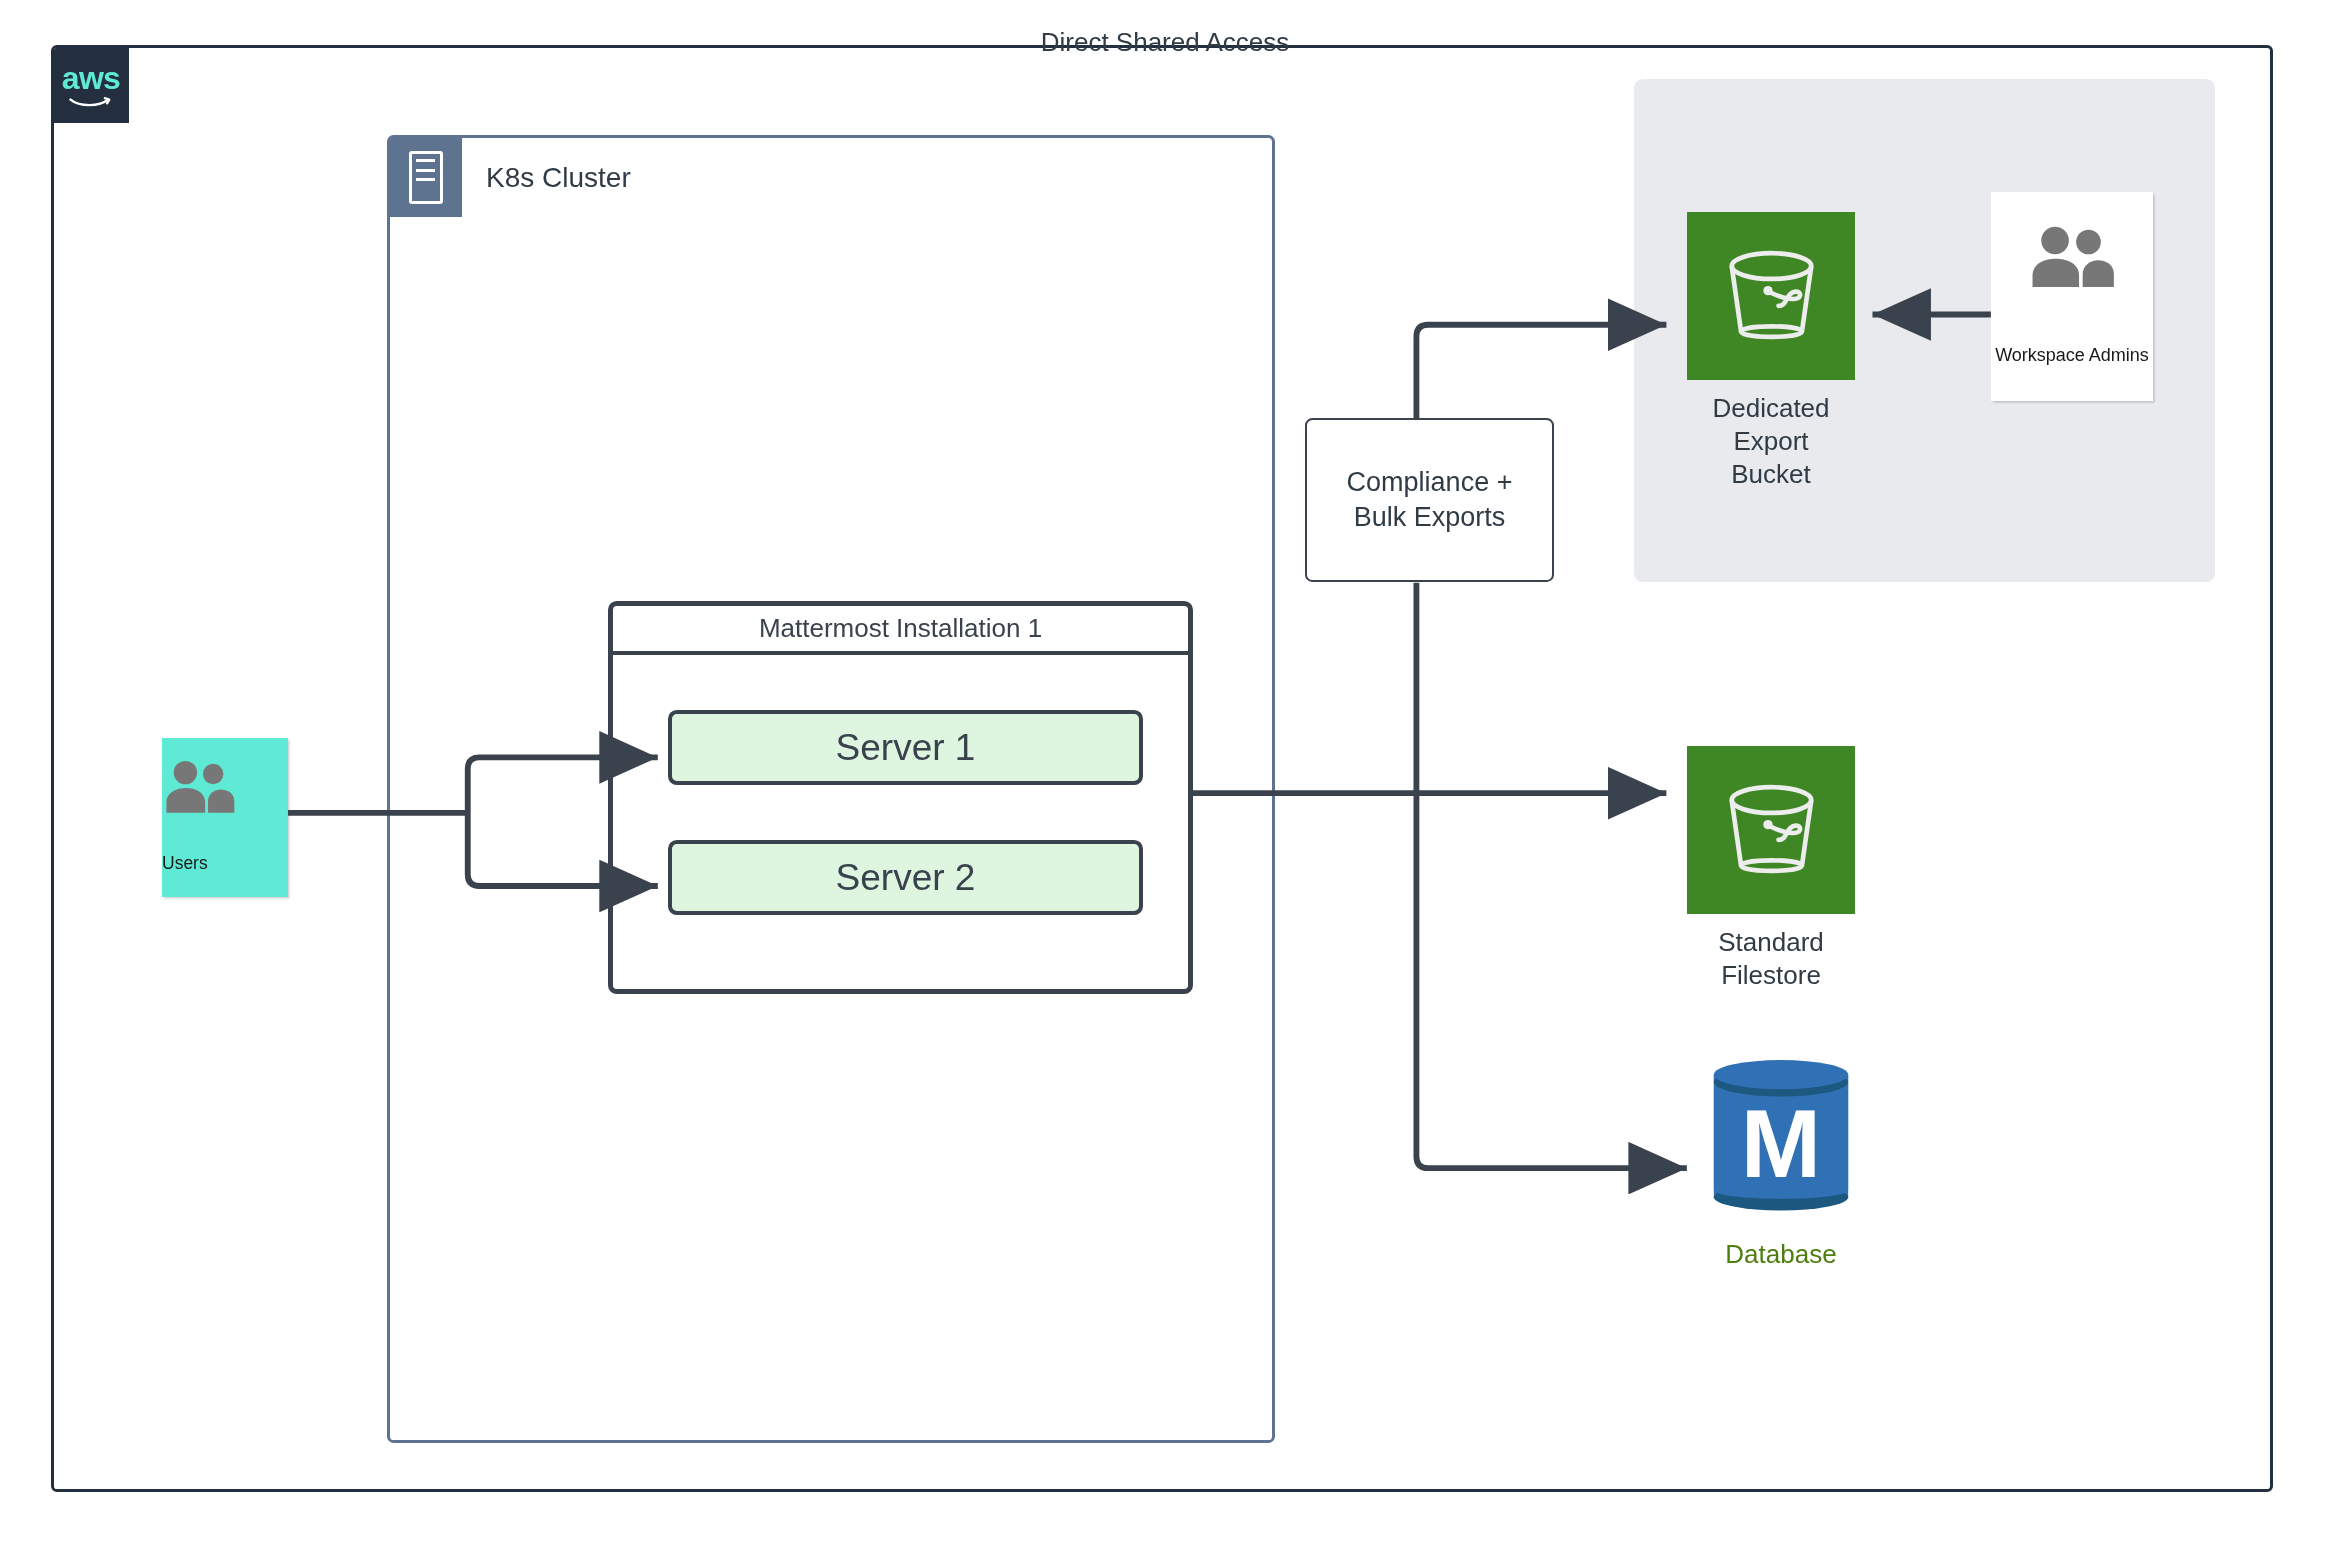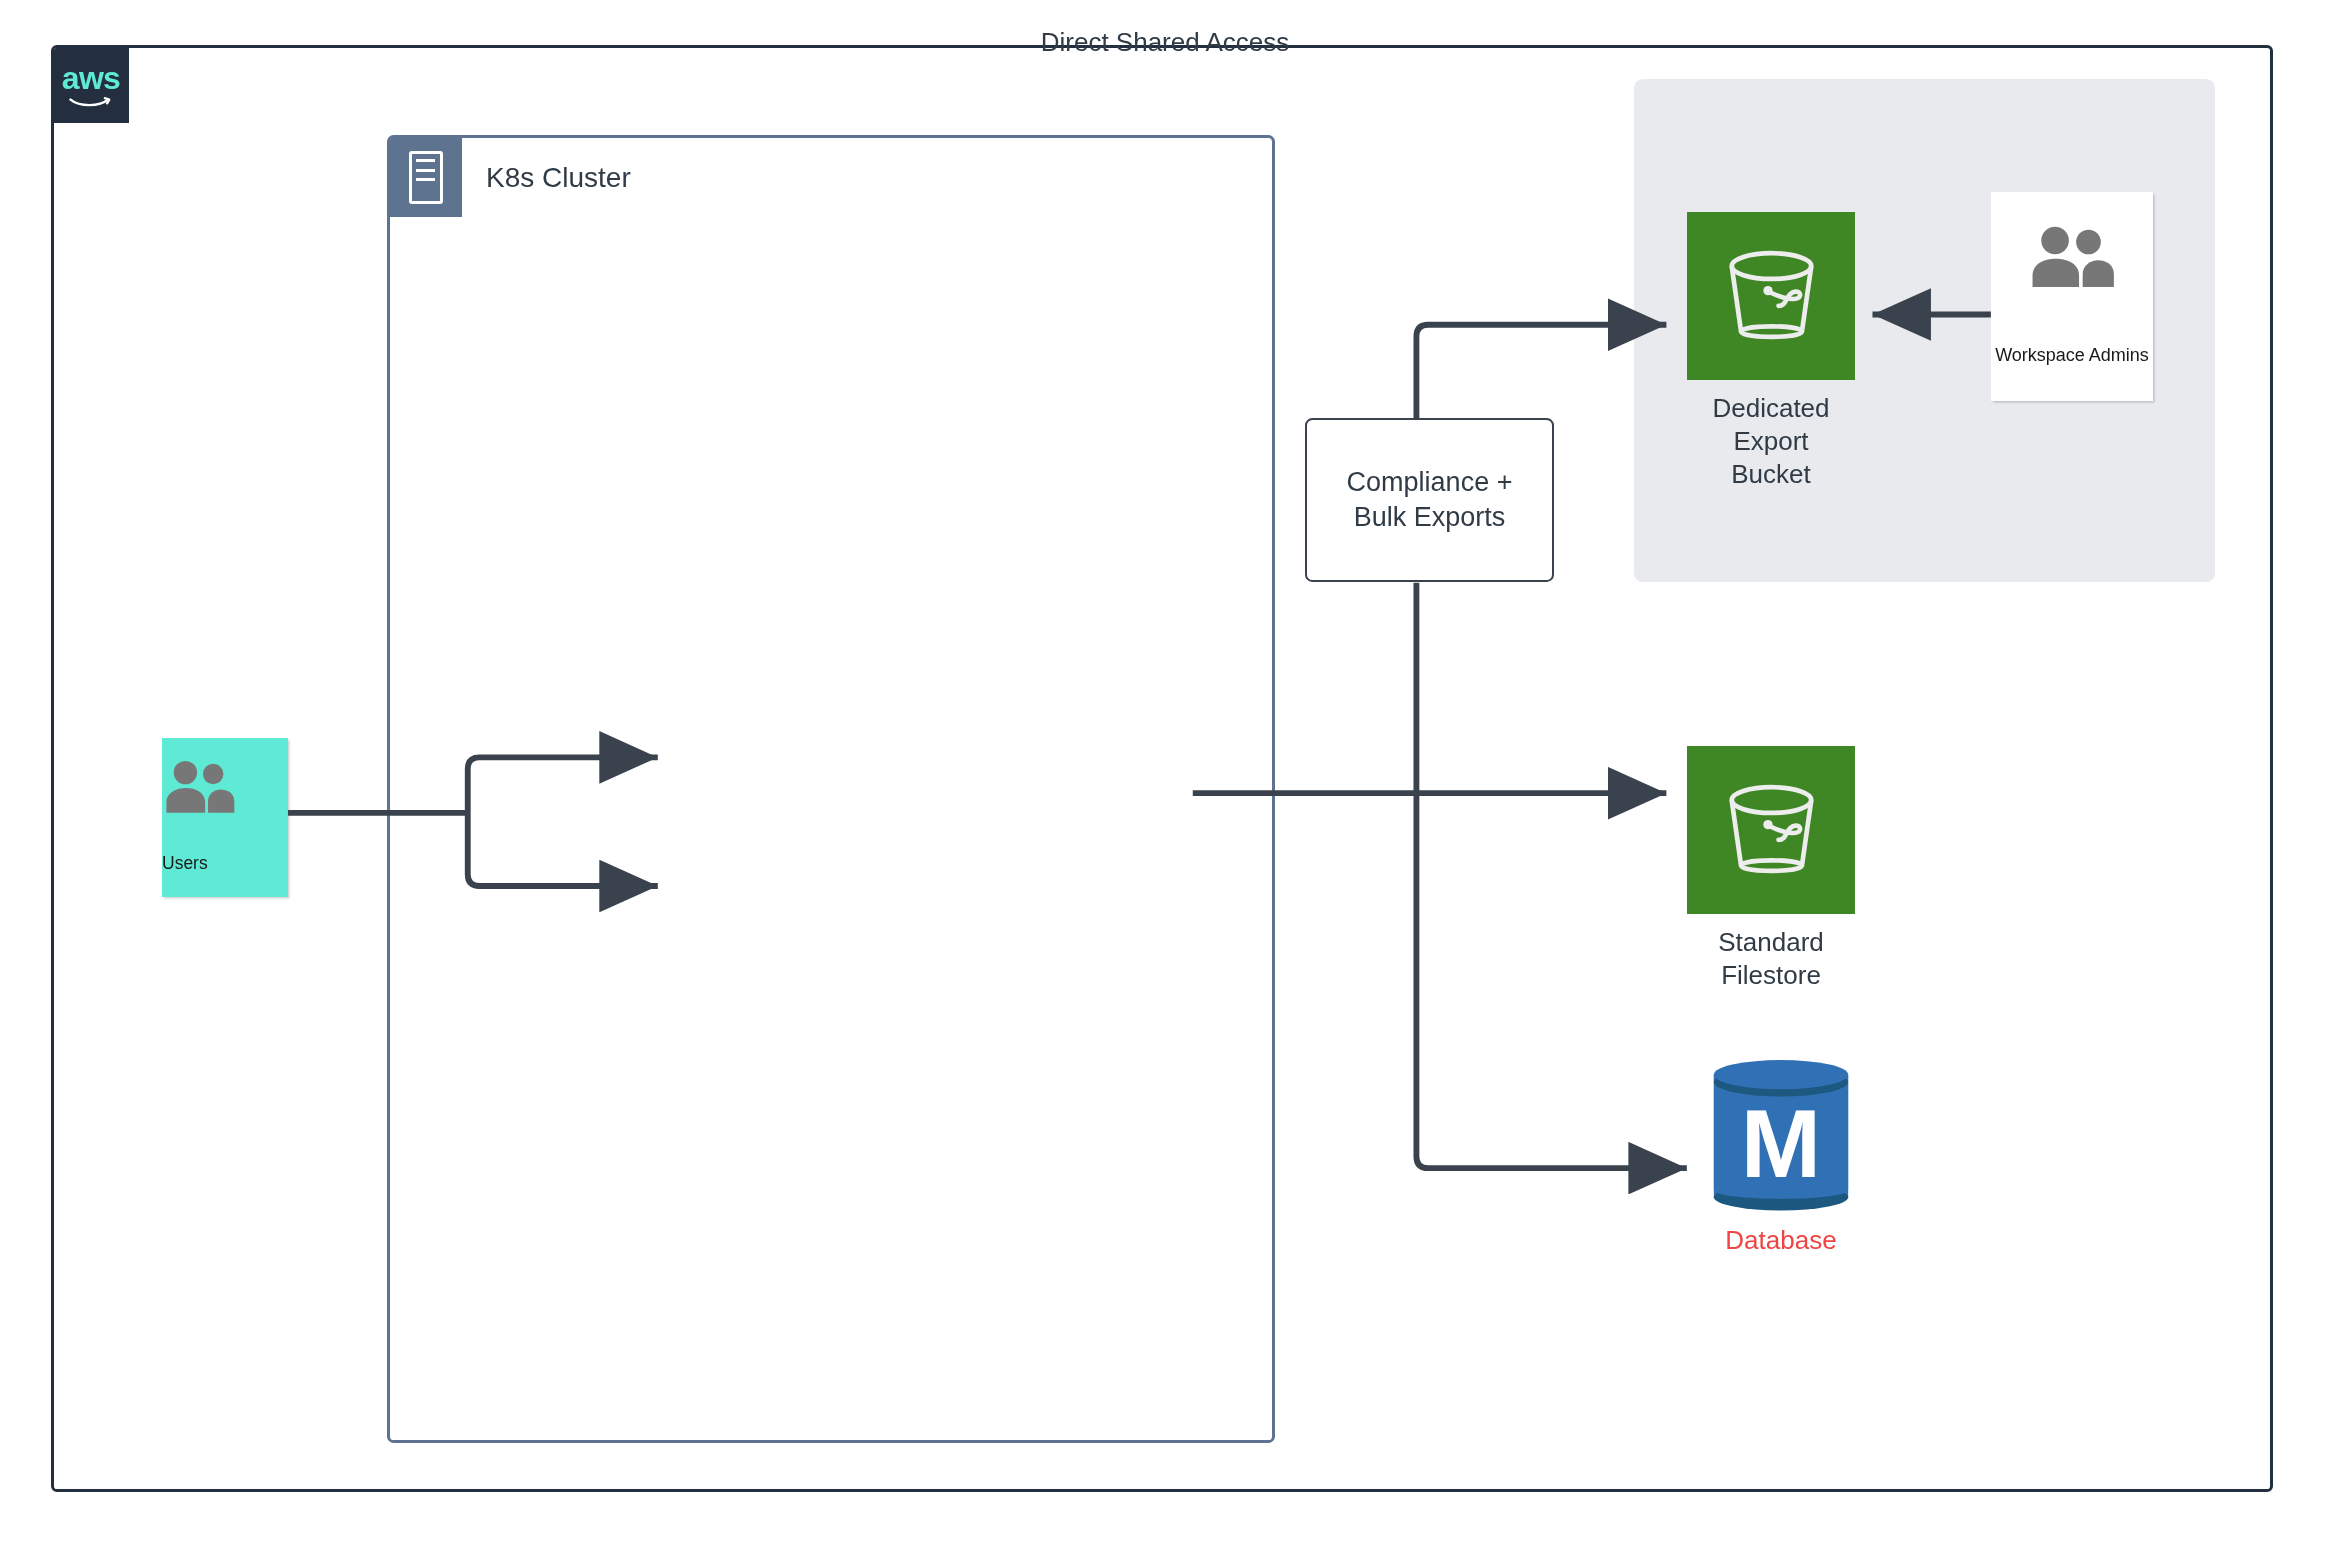--- a/index.html
+++ b/index.html
@@ -280,23 +280,23 @@
     position: absolute;
     left: 1708px;
     top: 1051px;
     width: 146px;
     display: flex;
     flex-direction: column;
     align-items: center;
   }
   #database-node .db-cylinder { width: 146px; height: 170px; }
   #database-node .db-caption {
-    margin-top: 4px;
+    margin-top: 18px;
     font-size: 26px;
-    color: #ef4444;
+    color: #4d7c0f;
     text-align: center;
   }
 
   
   #connectors {
     position: absolute;
     left: 0;
     top: 0;
     width: 2330px;
     height: 1563px;
@@ -320,20 +320,31 @@
   <div id="k8s-cluster"></div>
   <div id="k8s-badge">
     <div class="rack-icon">
       <i></i>
         <i></i>
         <i></i>
     </div>
   </div>
   <div id="k8s-title">K8s Cluster</div>
 
+  <div id="mattermost-install">
+    <div id="mattermost-title-bar">
+      <span>Mattermost Installation 1</span>
+    </div>
+    <div class="server-box" id="server-1">
+      <span>Server 1</span>
+    </div>
+    <div class="server-box" id="server-2">
+      <span>Server 2</span>
+    </div>
+  </div>
 
   <div id="users-node">
     <svg class="people-icon" viewBox="0 0 104 72">
       <circle cx="32" cy="17" r="16" fill="#777777"></circle>
       <circle cx="70" cy="19" r="14" fill="#777777"></circle>
       <path d="M6 72 L6 58 C6 44, 20 38, 33 38 C46 38, 59 44, 59 58 L59 72 Z" fill="#777777"></path>
       <path d="M63 72 L63 56 C63 46, 72 40, 80 40 C89 40, 99 45, 99 56 L99 72 Z" fill="#777777"></path>
     </svg>
     <span class="node-label">Users</span>
   </div>

